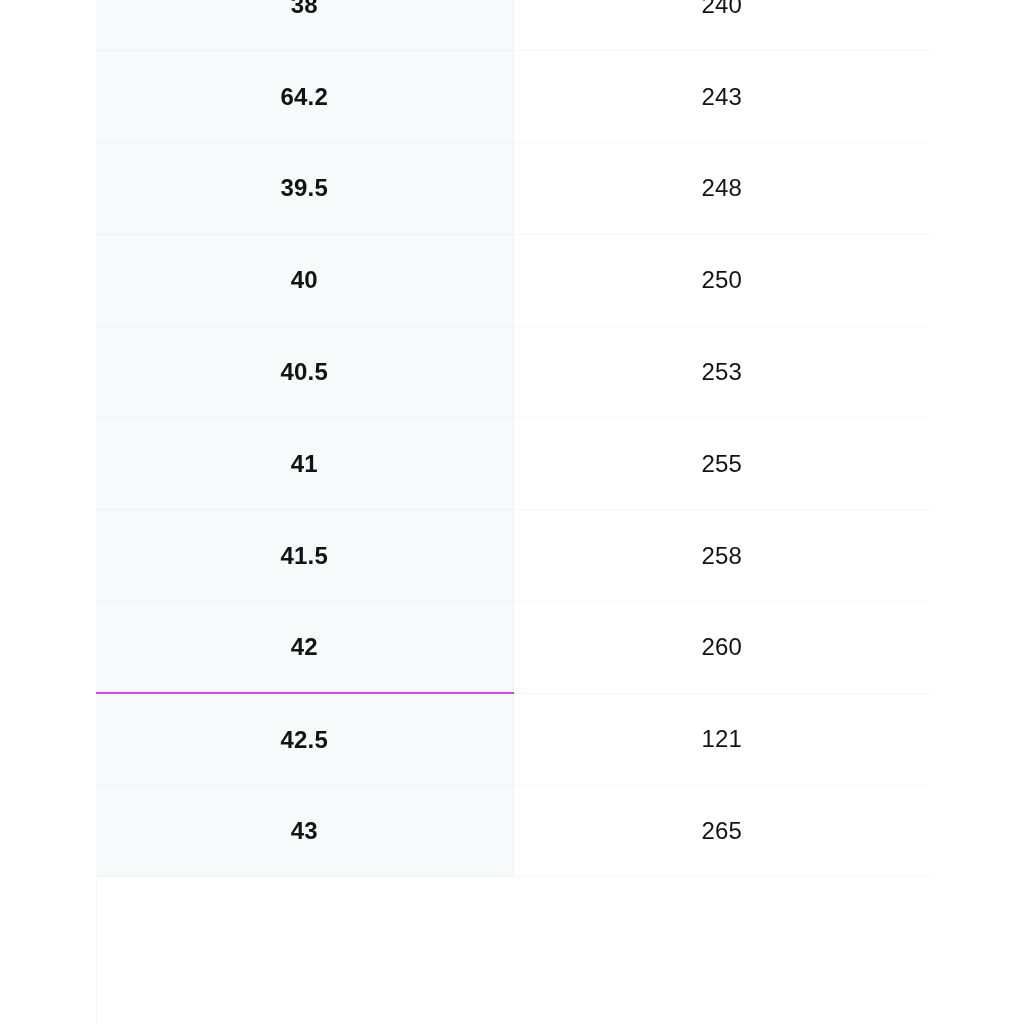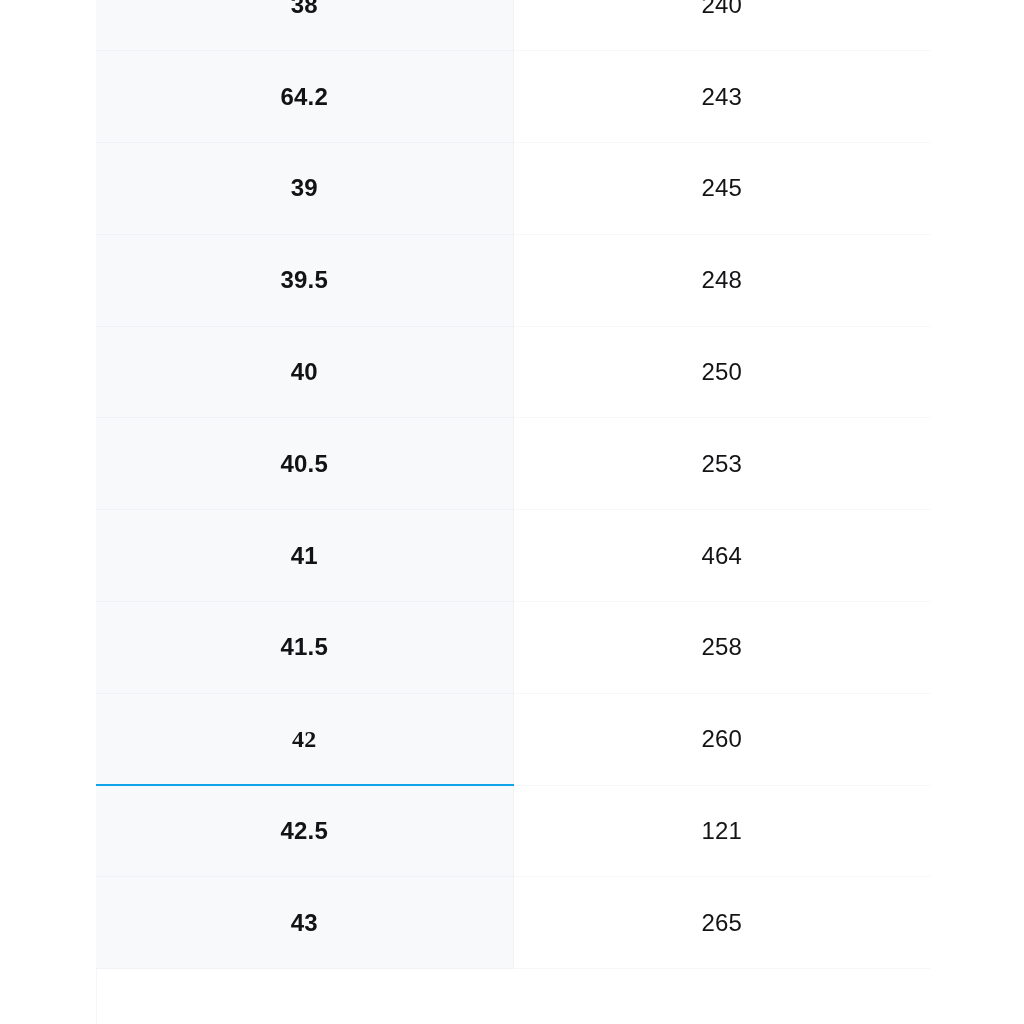--- a/index.html
+++ b/index.html
@@ -56,21 +56,21 @@
   td.cell-mm {
     background: #ffffff;
     color: #141417;
     font-size: 24px;
     font-weight: 400;
     letter-spacing: 0.2px;
     border-bottom: 1px solid #f6f7f9;
   }
 
   
-  tr.div-strong td.cell-eu { border-bottom: 2px solid #0ea5e9; font-family: Liberation Serif, serif; }
+  tr.div-strong td.cell-eu { border-bottom: 2px solid #d946ef; }
 
   
   .edge-left {
     position: absolute;
     left: 96px;
     top: 0;
     width: 1px;
     height: 1024px;
     background: #f4f5f8;
     pointer-events: none;
@@ -92,38 +92,34 @@
 
     <tr>
           <td class="cell-eu">38</td>
           <td class="cell-mm">240</td>
         </tr>
         <tr>
           <td class="cell-eu">64.2</td>
           <td class="cell-mm">243</td>
         </tr>
         <tr>
-          <td class="cell-eu">39</td>
-          <td class="cell-mm">245</td>
-        </tr>
-        <tr>
           <td class="cell-eu">39.5</td>
           <td class="cell-mm">248</td>
         </tr>
         <tr>
           <td class="cell-eu">40</td>
           <td class="cell-mm">250</td>
         </tr>
         <tr>
           <td class="cell-eu">40.5</td>
           <td class="cell-mm">253</td>
         </tr>
         <tr>
           <td class="cell-eu">41</td>
-          <td class="cell-mm">464</td>
+          <td class="cell-mm">255</td>
         </tr>
         <tr>
           <td class="cell-eu">41.5</td>
           <td class="cell-mm">258</td>
         </tr>
         <tr class="div-strong">
           <td class="cell-eu">42</td>
           <td class="cell-mm">260</td>
         </tr>
         <tr>

